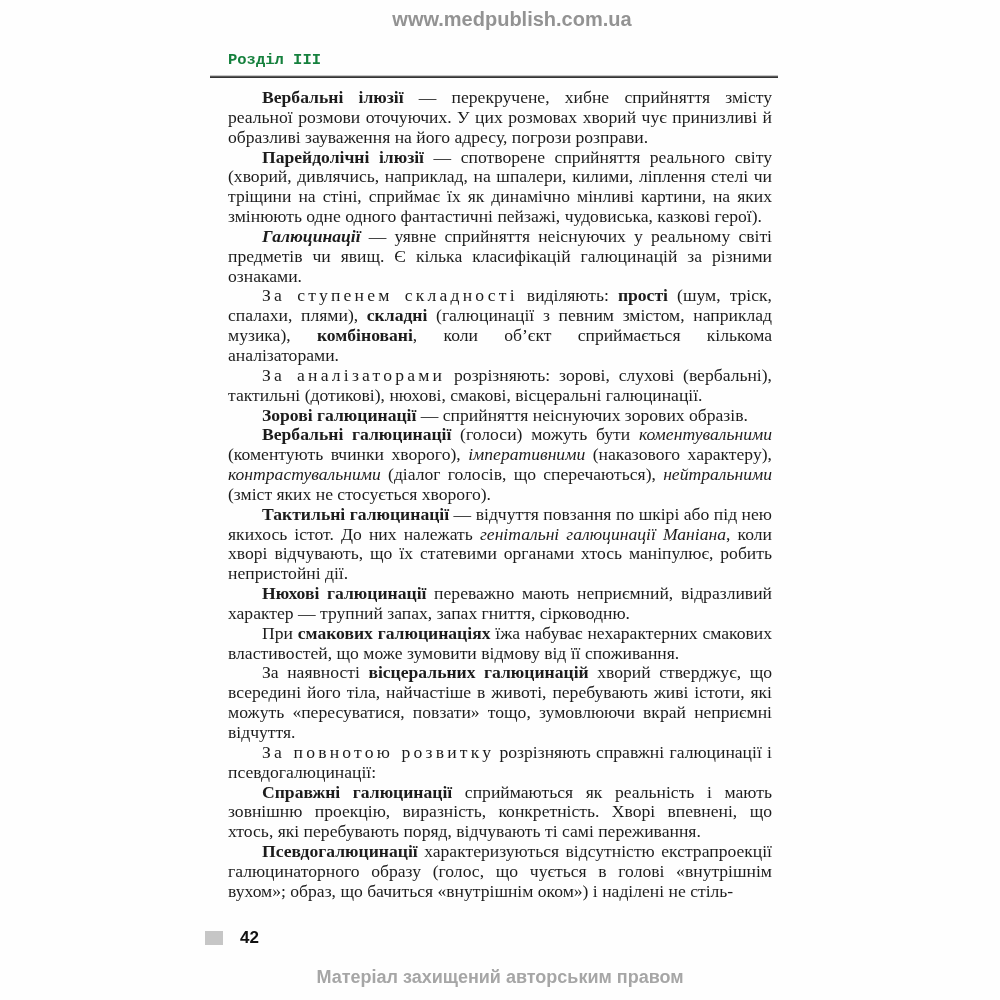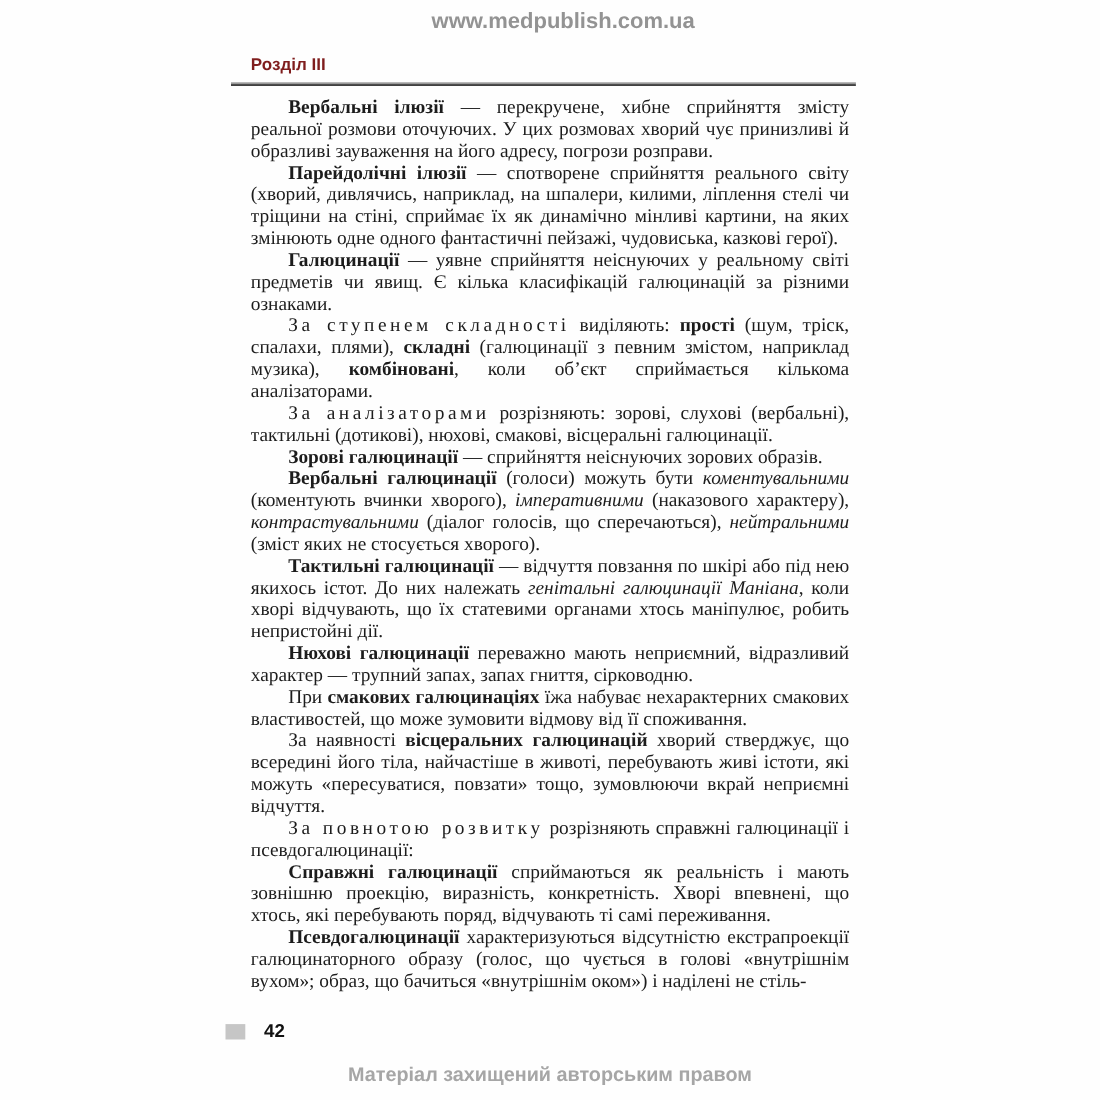--- a/index.html
+++ b/index.html
@@ -25,24 +25,24 @@
     width: 100%;
     text-align: center;
     font-family: "Liberation Sans", "DejaVu Sans", sans-serif;
     font-weight: bold;
     font-size: 20px;
     color: var(--muted);
   }
   .chapter-title {
     position: absolute;
     top: 51px; left: 228px;
-    font-family: Liberation Sans, sans-serif;
+    font-family: Liberation Mono, monospace;
     font-weight: bold;
     font-size: 15.5px;
-    color: #7f1d1d;
+    color: #15803d;
   }
   .chapter-rule {
     position: absolute;
     top: 75px; left: 210px;
     width: 568px; height: 3px;
     background: var(--rule-dark);
     border-top: 1px solid var(--rule-light);
     border-bottom: 1px solid #333;
   }
   .body-text {
@@ -52,21 +52,21 @@
   }
   .para {
     font-size: 17.6px;
     line-height: 19.85px;
     text-align: justify;
     text-indent: 34px;
     margin: 0;
     color: var(--text);
   }
   .seg-n  { }
-  .seg-b  { font-weight: bold; }
+  .seg-b  { font-weight: bold; font-style: italic; }
   .seg-i  { font-style: italic; }
   .seg-bi { font-weight: bold; }
   .seg-sp { letter-spacing: 3.2px; }
   .page-number-row {
     position: absolute;
     top: 928px; left: 205px;
     display: flex;
     align-items: center;
     gap: 7px;
   }

